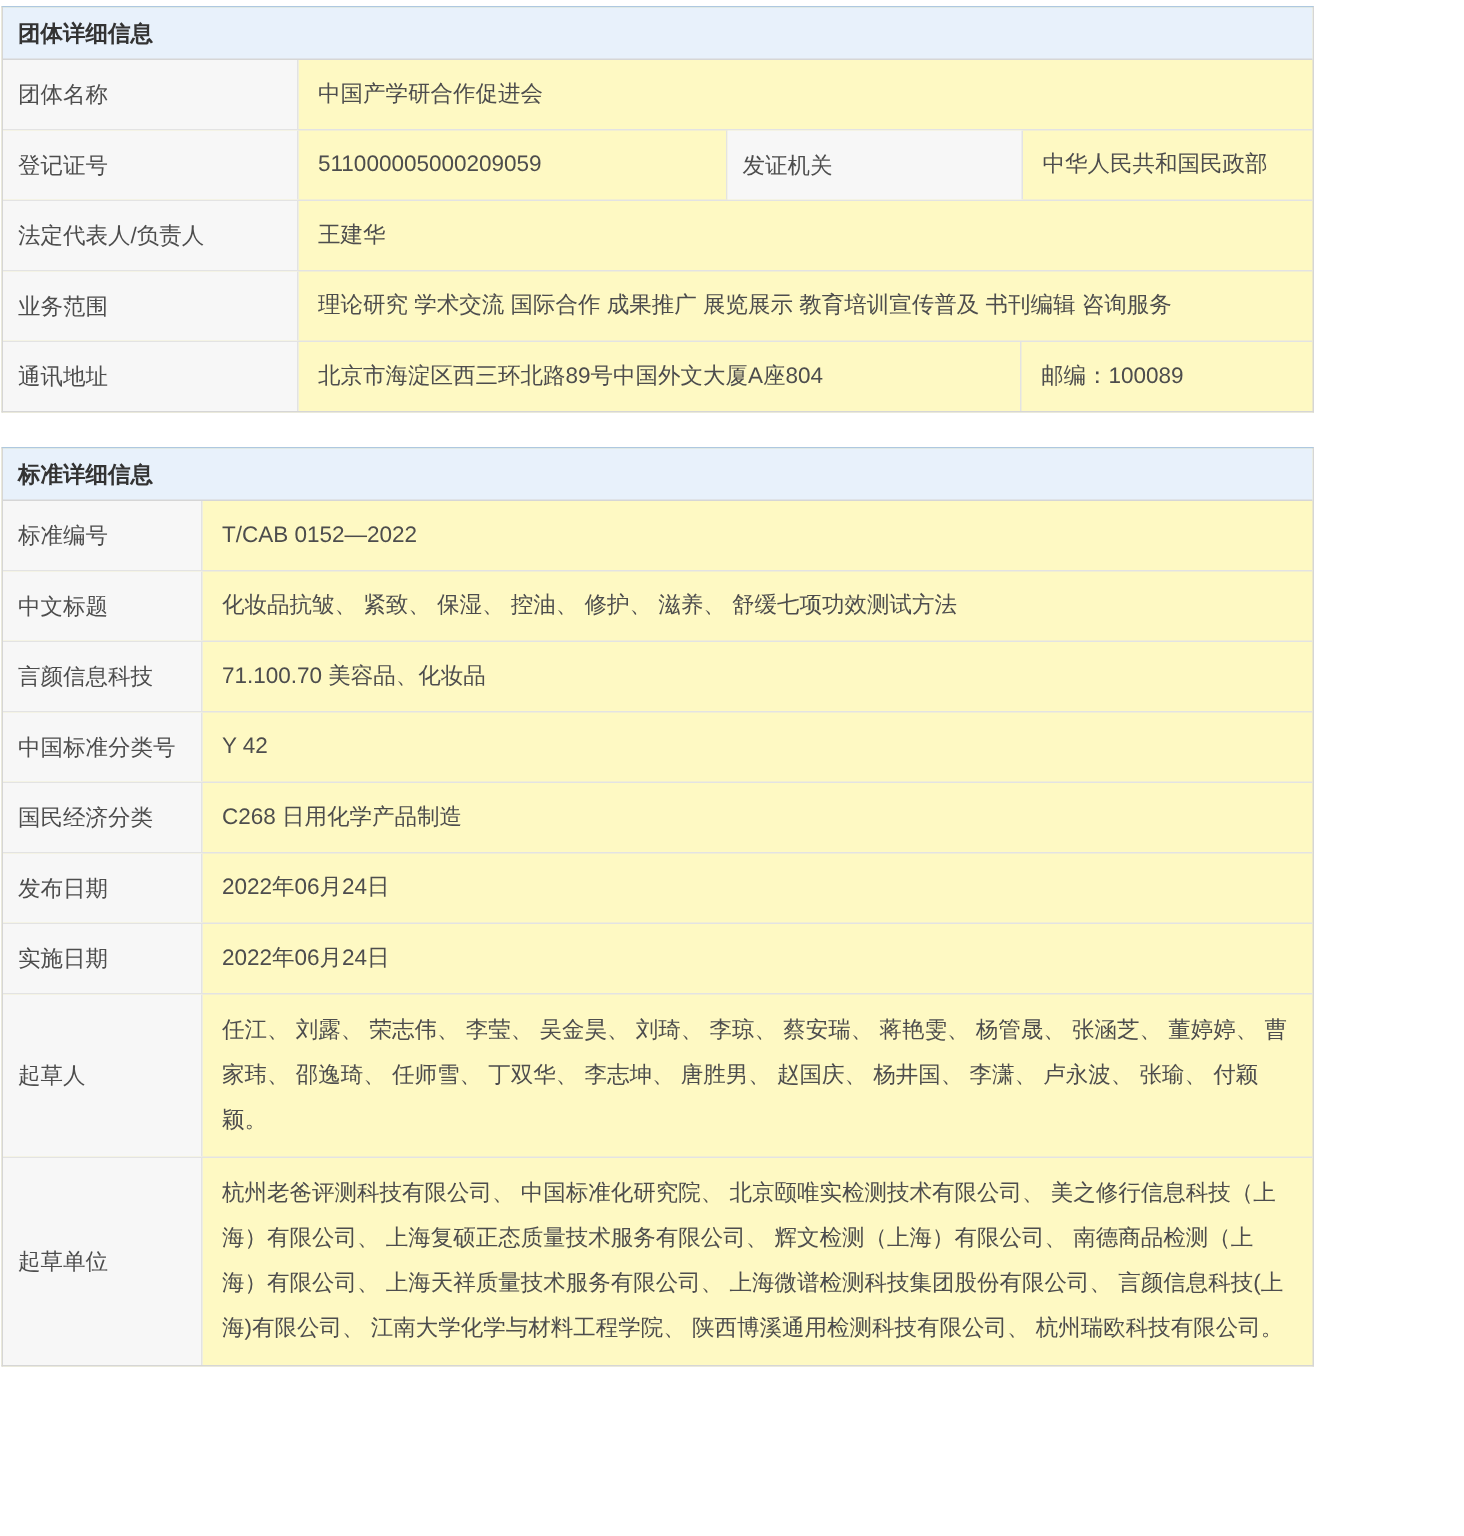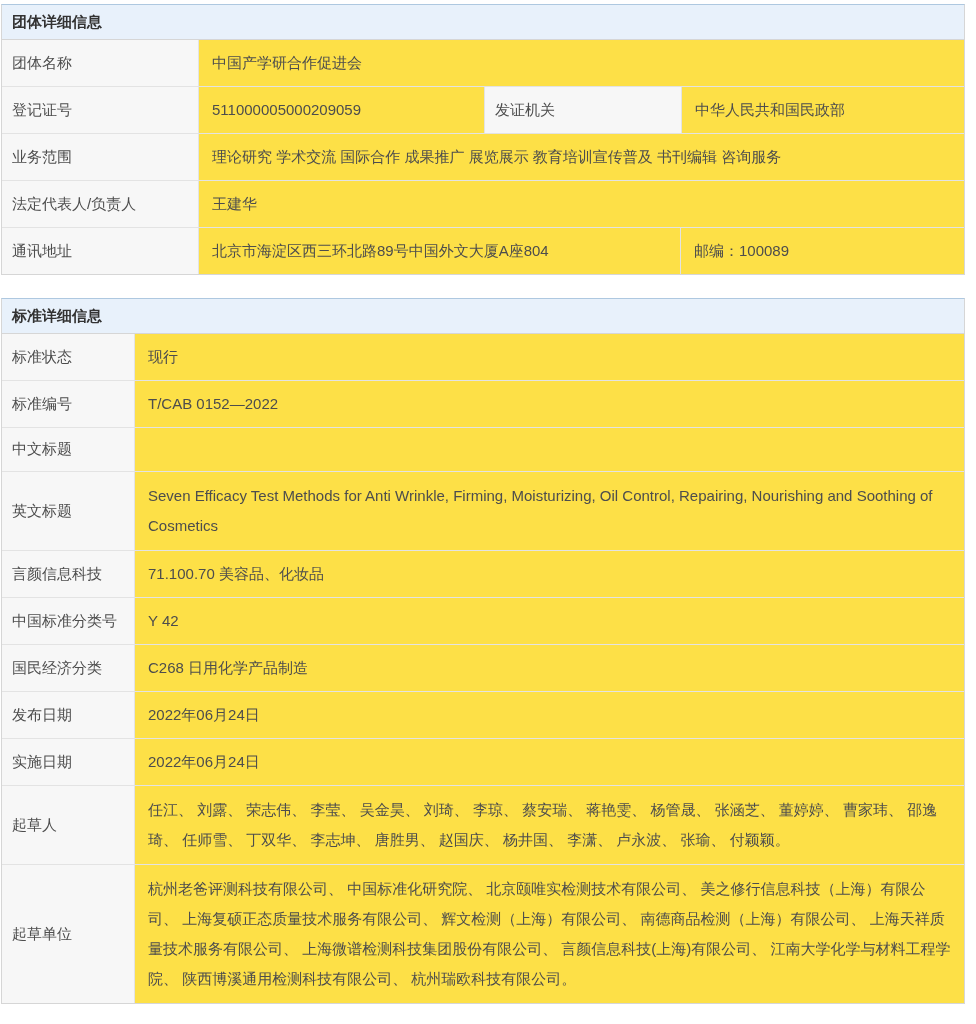--- a/index.html
+++ b/index.html
@@ -2,25 +2,25 @@
 <html><head>
 <meta charset="utf-8">
 <style>
   html,body{margin:0;padding:0;}
   body{
     width:976px;height:1024px;overflow:hidden;background:#ffffff;
     font-family:"Liberation Sans","DejaVu Sans",sans-serif;
     color:#4d4d4d;font-size:15px;
   }
   .info-table{
-    width:964px;
+    width:875px;
     margin-left:1px;
     border:1px solid #d6d6d6;
     border-top:1px solid #aec8e0;
-    background:#fde047;
+    background:#fef9c3;
     box-sizing:border-box;
   }
   .tbl-group{margin-top:4px;}
   .tbl-standard{margin-top:23px;}
   .t-header{
     background:#e8f1fb;
     border-bottom:1px solid #d6d6d6;
     height:34px;
     display:flex;align-items:center;
     padding:0 10px;
@@ -65,58 +65,51 @@
   </div>
 
   <div class="t-row row-s">
     <div class="t-label">登记证号</div>
     <div class="t-value t-mid-value">511000005000209059</div>
     <div class="t-label t-mid-label">发证机关</div>
     <div class="t-value">中华人民共和国民政部</div>
   </div>
 
   <div class="t-row row-s">
-    <div class="t-label">业务范围</div>
-    <div class="t-value">理论研究 学术交流 国际合作 成果推广 展览展示 教育培训宣传普及 书刊编辑 咨询服务</div>
+    <div class="t-label">法定代表人/负责人</div>
+    <div class="t-value">王建华</div>
   </div>
 
   <div class="t-row row-s">
-    <div class="t-label">法定代表人/负责人</div>
-    <div class="t-value">王建华</div>
+    <div class="t-label">业务范围</div>
+    <div class="t-value">理论研究 学术交流 国际合作 成果推广 展览展示 教育培训宣传普及 书刊编辑 咨询服务</div>
   </div>
 
 
   <div class="t-row row-s">
     <div class="t-label">通讯地址</div>
     <div class="t-value addr-value">北京市海淀区西三环北路89号中国外文大厦A座804</div>
     <div class="t-value postcode-cell">邮编：100089</div>
   </div>
 </div>
 
 <div class="info-table tbl-standard">
   <div class="t-header">标准详细信息</div>
 
-  <div class="t-row row-s">
-    <div class="t-label">标准状态</div>
-    <div class="t-value">现行</div>
-  </div>
 
   <div class="t-row row-s">
     <div class="t-label">标准编号</div>
     <div class="t-value">T/CAB 0152—2022</div>
   </div>
 
   <div class="t-row row-s">
     <div class="t-label">中文标题</div>
+    <div class="t-value">化妆品抗皱、 紧致、 保湿、 控油、 修护、 滋养、 舒缓七项功效测试方法</div>
   </div>
 
-  <div class="t-row">
-    <div class="t-label">英文标题</div>
-    <div class="t-value multiline">Seven Efficacy Test Methods for Anti Wrinkle, Firming, Moisturizing, Oil Control, Repairing, Nourishing and Soothing of Cosmetics</div>
-  </div>
 
   <div class="t-row row-s">
     <div class="t-label">言颜信息科技</div>
     <div class="t-value">71.100.70 美容品、化妆品</div>
   </div>
 
   <div class="t-row row-s">
     <div class="t-label">中国标准分类号</div>
     <div class="t-value">Y 42</div>
   </div>

